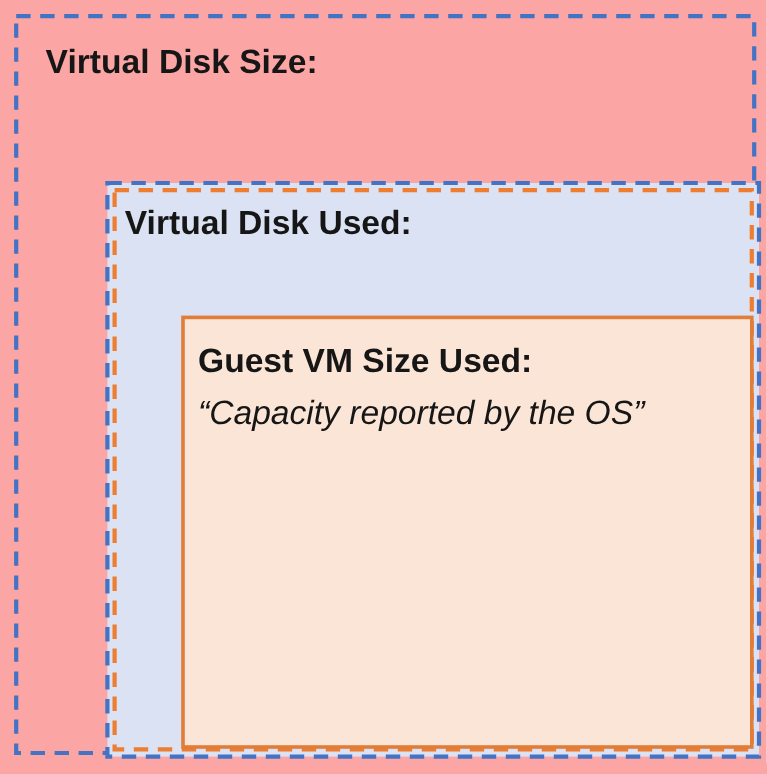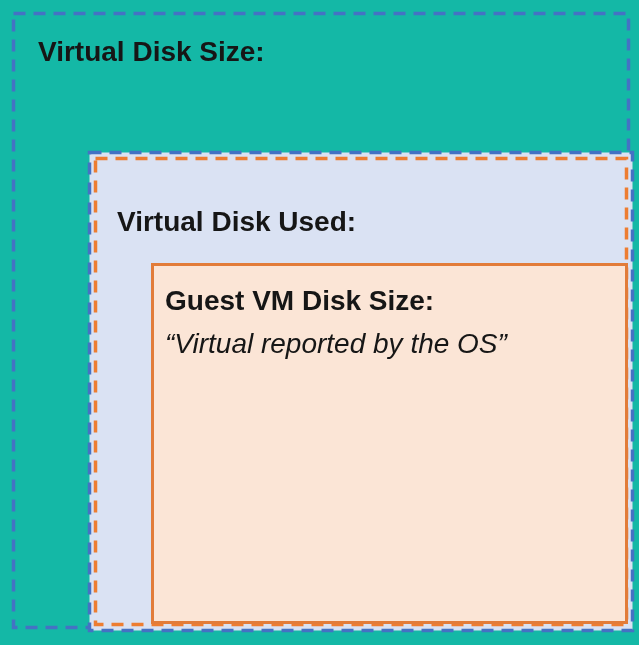--- a/index.html
+++ b/index.html
@@ -4,21 +4,21 @@
 <style>
   html, body {
     margin: 0;
     padding: 0;
     background: #ffffff;
   }
   .canvas {
     position: relative;
     width: 639px;
     height: 645px;
-    background: #14b8a6;
+    background: #fca5a5;
     overflow: hidden;
     font-family: "Liberation Sans", sans-serif;
     color: #161616;
   }
   .shapes {
     position: absolute;
     left: 0;
     top: 0;
     width: 639px;
     height: 645px;
@@ -49,22 +49,22 @@
 
     <rect x="95.5" y="158.5" width="531" height="466" stroke-width="3.5" stroke-dasharray="12 8" stroke="#ED7D31" fill="none"></rect>
 
     <rect x="152.5" y="264.5" width="474" height="358" stroke-width="3" stroke="#E27C39" fill="#FBE5D6"></rect>
   </svg>
 
   <div class="label" style="left:38px; top:30px;">
     <div class="title">Virtual Disk Size:</div>
   </div>
 
-  <div class="label" style="left:117px; top:164px;margin-top:36px;">
+  <div class="label" style="left:104px; top:164px;">
     <div class="title">Virtual Disk Used:</div>
   </div>
 
   <div class="label" style="left:165px; top:279px;">
-    <div class="title">Guest VM Disk Size:</div>
-    <div class="subtitle">“Virtual reported by the OS”</div>
+    <div class="title">Guest VM Size Used:</div>
+    <div class="subtitle">“Capacity reported by the OS”</div>
   </div>
 
 </div>
 
 </body></html>

